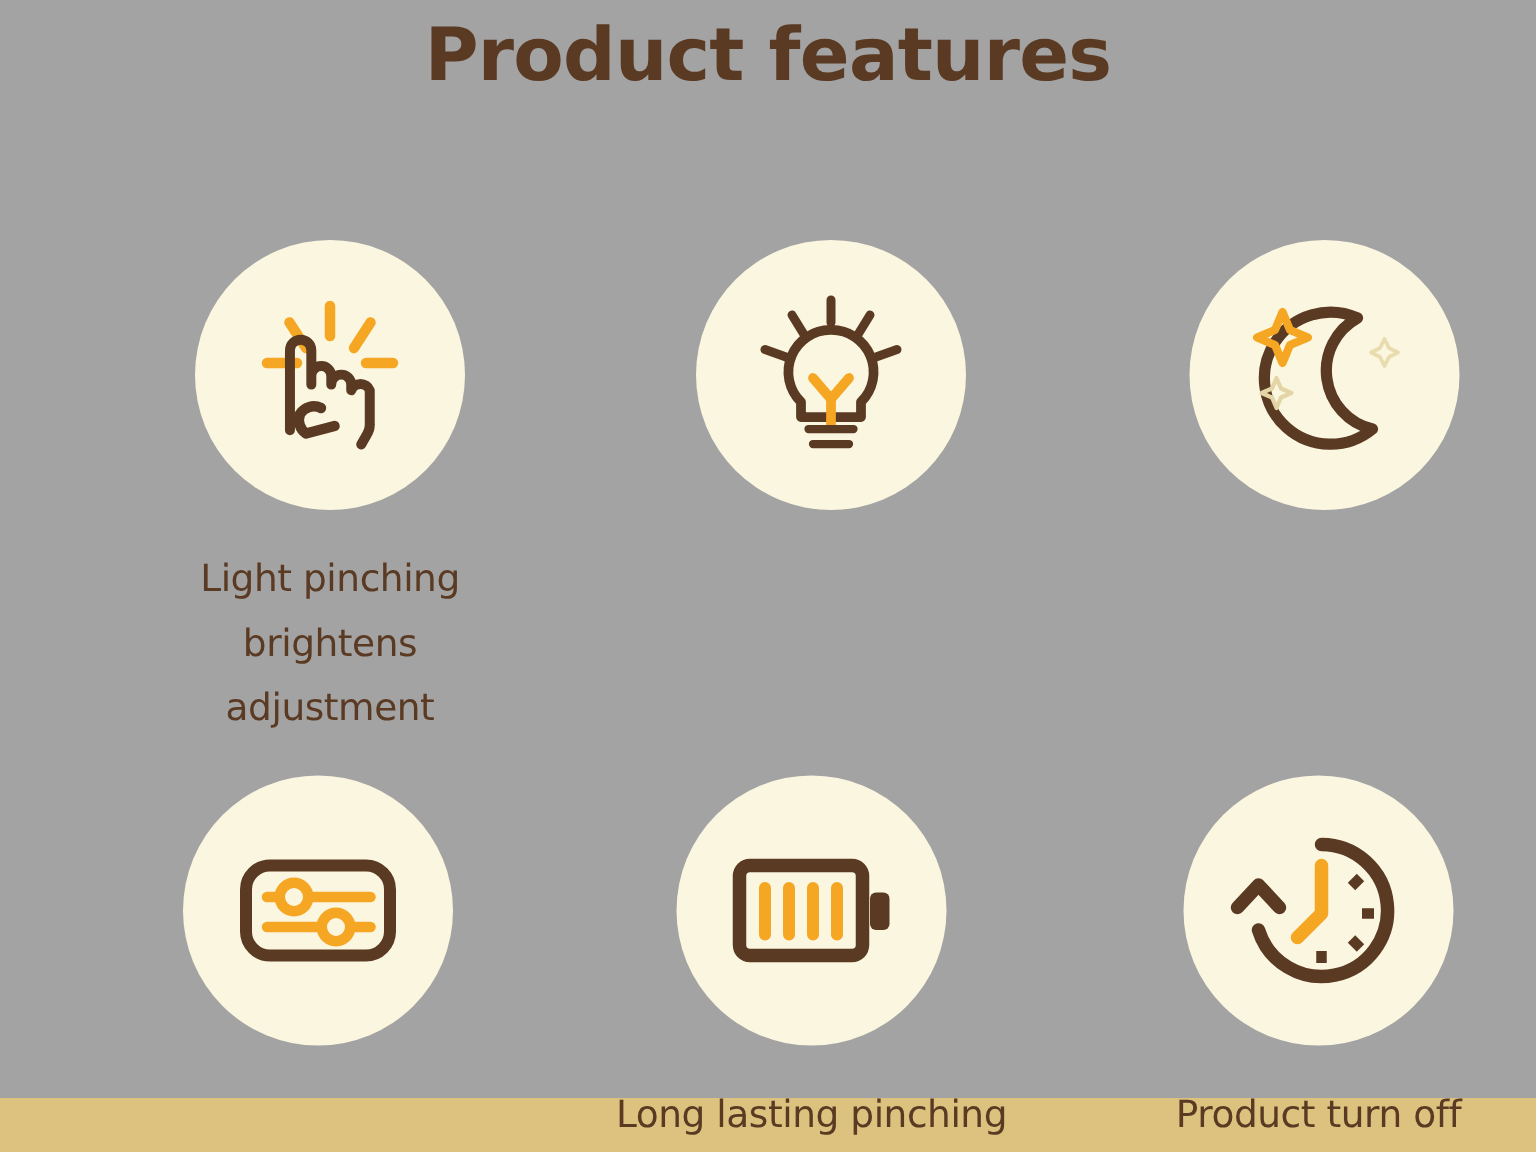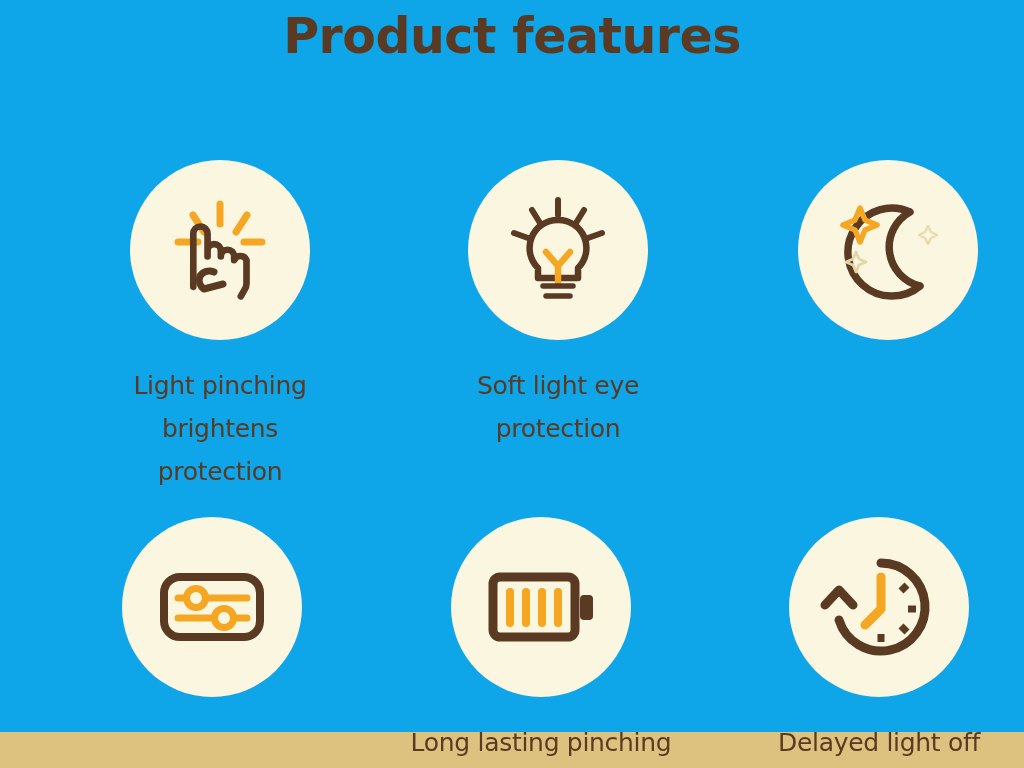--- a/index.html
+++ b/index.html
@@ -13,21 +13,21 @@
   body {
     background: #ddc17e;
     font-family: "Liberation Sans", sans-serif;
     position: relative;
   }
 
   .page {
     width: 1024px;
     height: 732px;
     position: relative;
-    background: #0ea5e9;
+    background: #a3a3a3;
   }
 
   
   .page-title {
     position: absolute;
     top: 6px;
     left: 0;
     width: 1024px;
     text-align: center;
     font-size: 49px;
@@ -112,21 +112,21 @@
                 <line x1="18" y1="52" x2="38" y2="52"></line>
                 <line x1="102" y1="52" x2="84" y2="52"></line>
               </g>
               <path d="M54 104 L54 48 a7.5 7.5 0 0 1 15 0 L69 72 L69 66 a7 7 0 0 1 14 0 L83 72 a7 7 0 0 1 14 0 L97 76 a7 7 0 0 1 13 0 L110 100 a12 12 0 0 1 -2 7 L104 114" fill="none" stroke="#5a3a23" stroke-width="7" stroke-linecap="round" stroke-linejoin="round" transform="translate(-18,-2) scale(0.95)"></path>
               <path d="M36 100 a11 11 0 0 0 -14 4 a11 11 0 0 0 4 13 L45 112" fill="none" stroke="#5a3a23" stroke-width="7" stroke-linecap="round" stroke-linejoin="round" transform="translate(18,-18)"></path>
             </svg>
           </span>
         </div>
         <div class="feature-caption">
           <div>Light pinching brightens</div>
-          <div>protection</div>
+          <div>adjustment</div>
         </div>
       </div>
 
       <div class="feature-cell">
         <div class="icon-circle">
           <span>
             <svg width="120" height="120" viewBox="0 0 120 120">
               <g stroke="#5a3a23" stroke-width="6" stroke-linecap="round">
                 <line x1="60" y1="10" x2="60" y2="25"></line>
                 <line x1="34" y1="20" x2="42" y2="33"></line>
@@ -135,24 +135,20 @@
                 <line x1="104" y1="43" x2="90" y2="48"></line>
               </g>
               <path d="M60 30 a28 28 0 0 1 20 48 L80 88 L40 88 L40 78 A28 28 0 0 1 60 30 Z" fill="none" stroke="#5a3a23" stroke-width="6.5" stroke-linejoin="round"></path>
               <path d="M48 62 L60 76 L72 62 M60 76 L60 94" fill="none" stroke="#f5a623" stroke-width="6.5" stroke-linecap="round" stroke-linejoin="round"></path>
               <g stroke="#5a3a23" stroke-width="5.5" stroke-linecap="round">
                 <line x1="45" y1="96" x2="75" y2="96"></line>
                 <line x1="48" y1="106" x2="72" y2="106"></line>
               </g>
             </svg>
           </span>
-        </div>
-        <div class="feature-caption">
-          <div>Soft light eye</div>
-          <div>protection</div>
         </div>
       </div>
 
       <div class="feature-cell wide">
         <div class="icon-circle">
           <span>
             <svg width="120" height="120" viewBox="0 0 120 120">
               <path d="M82 22 a44 44 0 1 0 10 74 a40 40 0 0 1 -10 -74 Z" fill="none" stroke="#5a3a23" stroke-width="7.5" stroke-linecap="round" stroke-linejoin="round"></path>
               <path d="M32 18 L37 30 L49 35 L37 40 L32 52 L27 40 L15 35 L27 30 Z" fill="none" stroke="#f5a623" stroke-width="5.5" stroke-linejoin="round"></path>
               <path d="M100 36 L103 42 L109 45 L103 48 L100 54 L97 48 L91 45 L97 42 Z" fill="none" stroke="#e8dcae" stroke-width="2.5" stroke-linejoin="round"></path>
@@ -213,21 +209,21 @@
               <g stroke="#5a3a23" stroke-width="7" stroke-linecap="butt">
                 <line x1="88" y1="38" x2="82" y2="44"></line>
                 <line x1="97" y1="62" x2="89" y2="62"></line>
                 <line x1="88" y1="85" x2="82" y2="79"></line>
                 <line x1="62" y1="95" x2="62" y2="87"></line>
               </g>
             </svg>
           </span>
         </div>
         <div class="feature-caption">
-          <div>Delayed light off</div>
+          <div>Product turn off</div>
           <div>of light</div>
         </div>
       </div>
 
     </div>
 
   </div>
 </div>
 
 </body></html>

